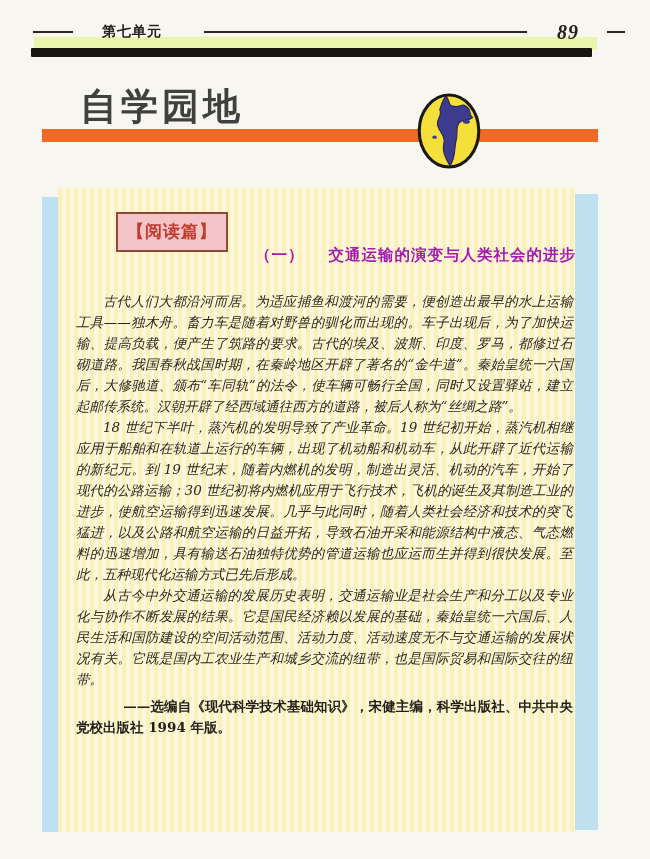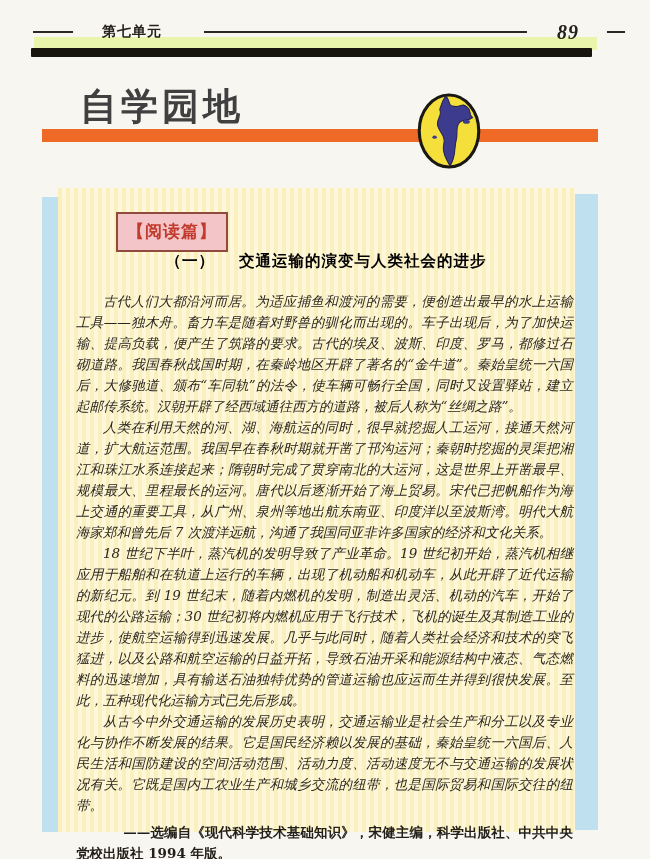--- a/index.html
+++ b/index.html
@@ -38,22 +38,22 @@
   .panel-blue.right { left:573px; top:194px; width:25px; height:636px; }
   .panel-yellow { position:absolute; left:58px; top:188px; width:517px; height:644px;
     z-index:2;
     background:repeating-linear-gradient(90deg,
       #fbefbc 0px, #fbefbc 4px, #fdf7de 4px, #fdf7de 8px); }
 
   .section-label { position:absolute; left:116px; top:184px; z-index:5;
     background:#f3c5c8; border:2px solid #8f4a3b; padding:6px 9px 7px;
     font-size:17px; font-weight:bold; color:#c23a2c; letter-spacing:1px;margin-top:28px; }
 
-  .article-heading { position:absolute; left:76px; top:251px; width:500px; z-index:5;
-    text-align:center; font-weight:bold; font-size:15.5px; color:#000000;
+  .article-heading { position:absolute; left:76px; top:245px; width:500px; z-index:5;
+    text-align:right; font-weight:bold; font-size:15.5px; color:#a21caf;
     letter-spacing:1px; }
   .article-heading .num { margin-right:24px; }
 
   .article { position:absolute; left:76px; top:291px; width:497px; z-index:5;
     font-family:"DejaVu Serif", serif; font-style:italic;
     font-size:13.5px; line-height:21px; color:#2b2720;
     text-align:justify; }
   .article p { margin:0; text-indent:2em; }
   .article p.attribution { text-indent:3.5em; margin-top:6px;
     font-style:normal; font-weight:bold; color:#221f19; }
@@ -91,17 +91,16 @@
 <div class="panel-yellow"></div>
 
 <div class="section-label">【阅读篇】</div>
 
 <div class="article-heading">
   <span class="num">（一）</span><span>交通运输的演变与人类社会的进步</span>
 </div>
 
 <div class="article">
   <p>古代人们大都沿河而居。为适应捕鱼和渡河的需要，便创造出最早的水上运输工具——独木舟。畜力车是随着对野兽的驯化而出现的。车子出现后，为了加快运输、提高负载，便产生了筑路的要求。古代的埃及、波斯、印度、罗马，都修过石砌道路。我国春秋战国时期，在秦岭地区开辟了著名的“金牛道”。秦始皇统一六国后，大修驰道、颁布“车同轨”的法令，使车辆可畅行全国，同时又设置驿站，建立起邮传系统。汉朝开辟了经西域通往西方的道路，被后人称为“丝绸之路”。</p>
-  <p>人类在利用天然的河、湖、海航运的同时，很早就挖掘人工运河，接通天然河道，扩大航运范围。我国早在春秋时期就开凿了邗沟运河；秦朝时挖掘的灵渠把湘江和珠江水系连接起来；隋朝时完成了贯穿南北的大运河，这是世界上开凿最早、规模最大、里程最长的运河。唐代以后逐渐开始了海上贸易。宋代已把帆船作为海上交通的重要工具，从广州、泉州等地出航东南亚、印度洋以至波斯湾。明代大航海家郑和曾先后 7 次渡洋远航，沟通了我国同亚非许多国家的经济和文化关系。</p>
   <p>18 世纪下半叶，蒸汽机的发明导致了产业革命。19 世纪初开始，蒸汽机相继应用于船舶和在轨道上运行的车辆，出现了机动船和机动车，从此开辟了近代运输的新纪元。到 19 世纪末，随着内燃机的发明，制造出灵活、机动的汽车，开始了现代的公路运输；30 世纪初将内燃机应用于飞行技术，飞机的诞生及其制造工业的进步，使航空运输得到迅速发展。几乎与此同时，随着人类社会经济和技术的突飞猛进，以及公路和航空运输的日益开拓，导致石油开采和能源结构中液态、气态燃料的迅速增加，具有输送石油独特优势的管道运输也应运而生并得到很快发展。至此，五种现代化运输方式已先后形成。</p>
   <p>从古今中外交通运输的发展历史表明，交通运输业是社会生产和分工以及专业化与协作不断发展的结果。它是国民经济赖以发展的基础，秦始皇统一六国后、人民生活和国防建设的空间活动范围、活动力度、活动速度无不与交通运输的发展状况有关。它既是国内工农业生产和城乡交流的纽带，也是国际贸易和国际交往的纽带。</p>
   <p class="attribution">——选编自《现代科学技术基础知识》，宋健主编，科学出版社、中共中央党校出版社 1994 年版。</p>
 </div>
 
 </body></html>

